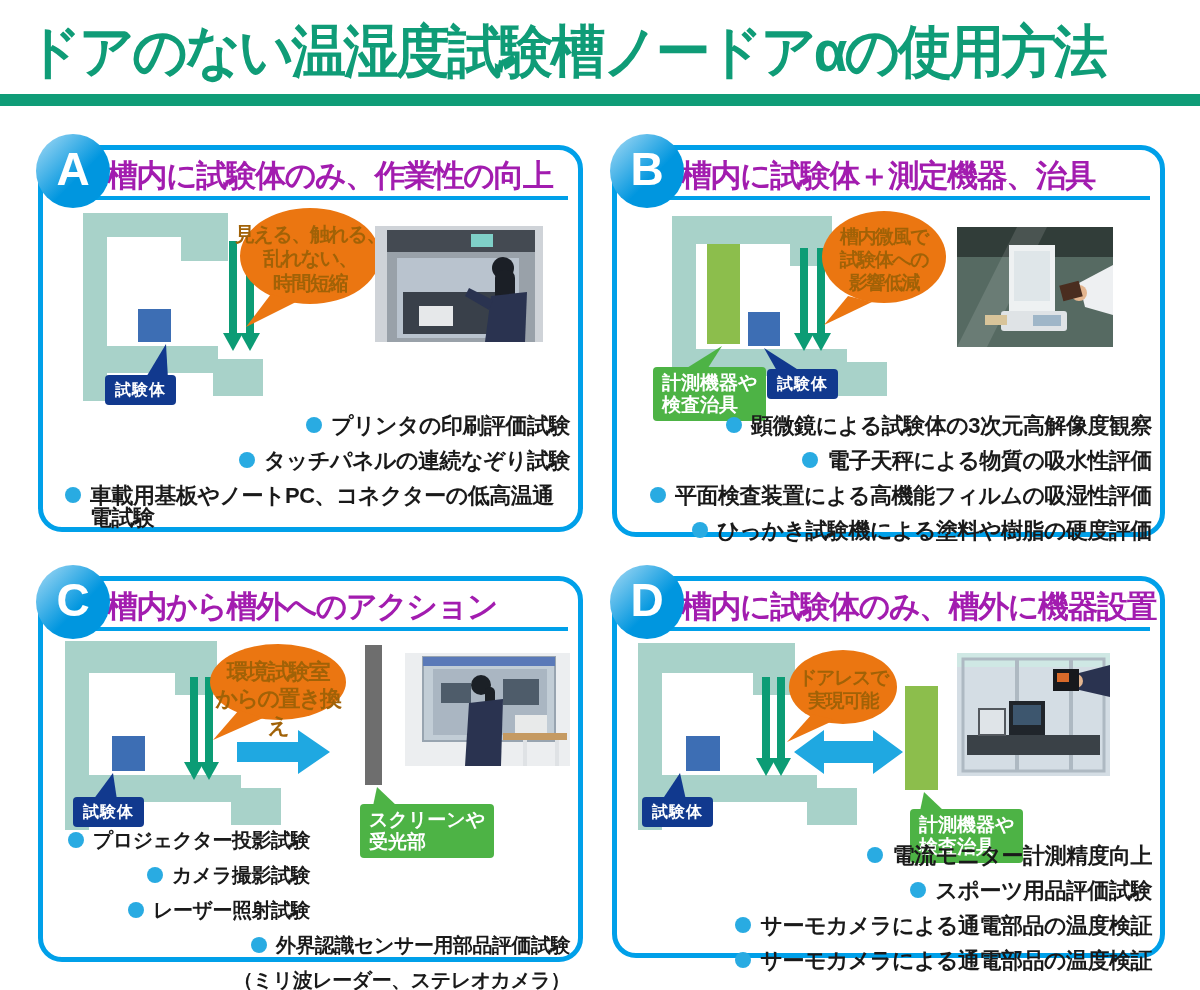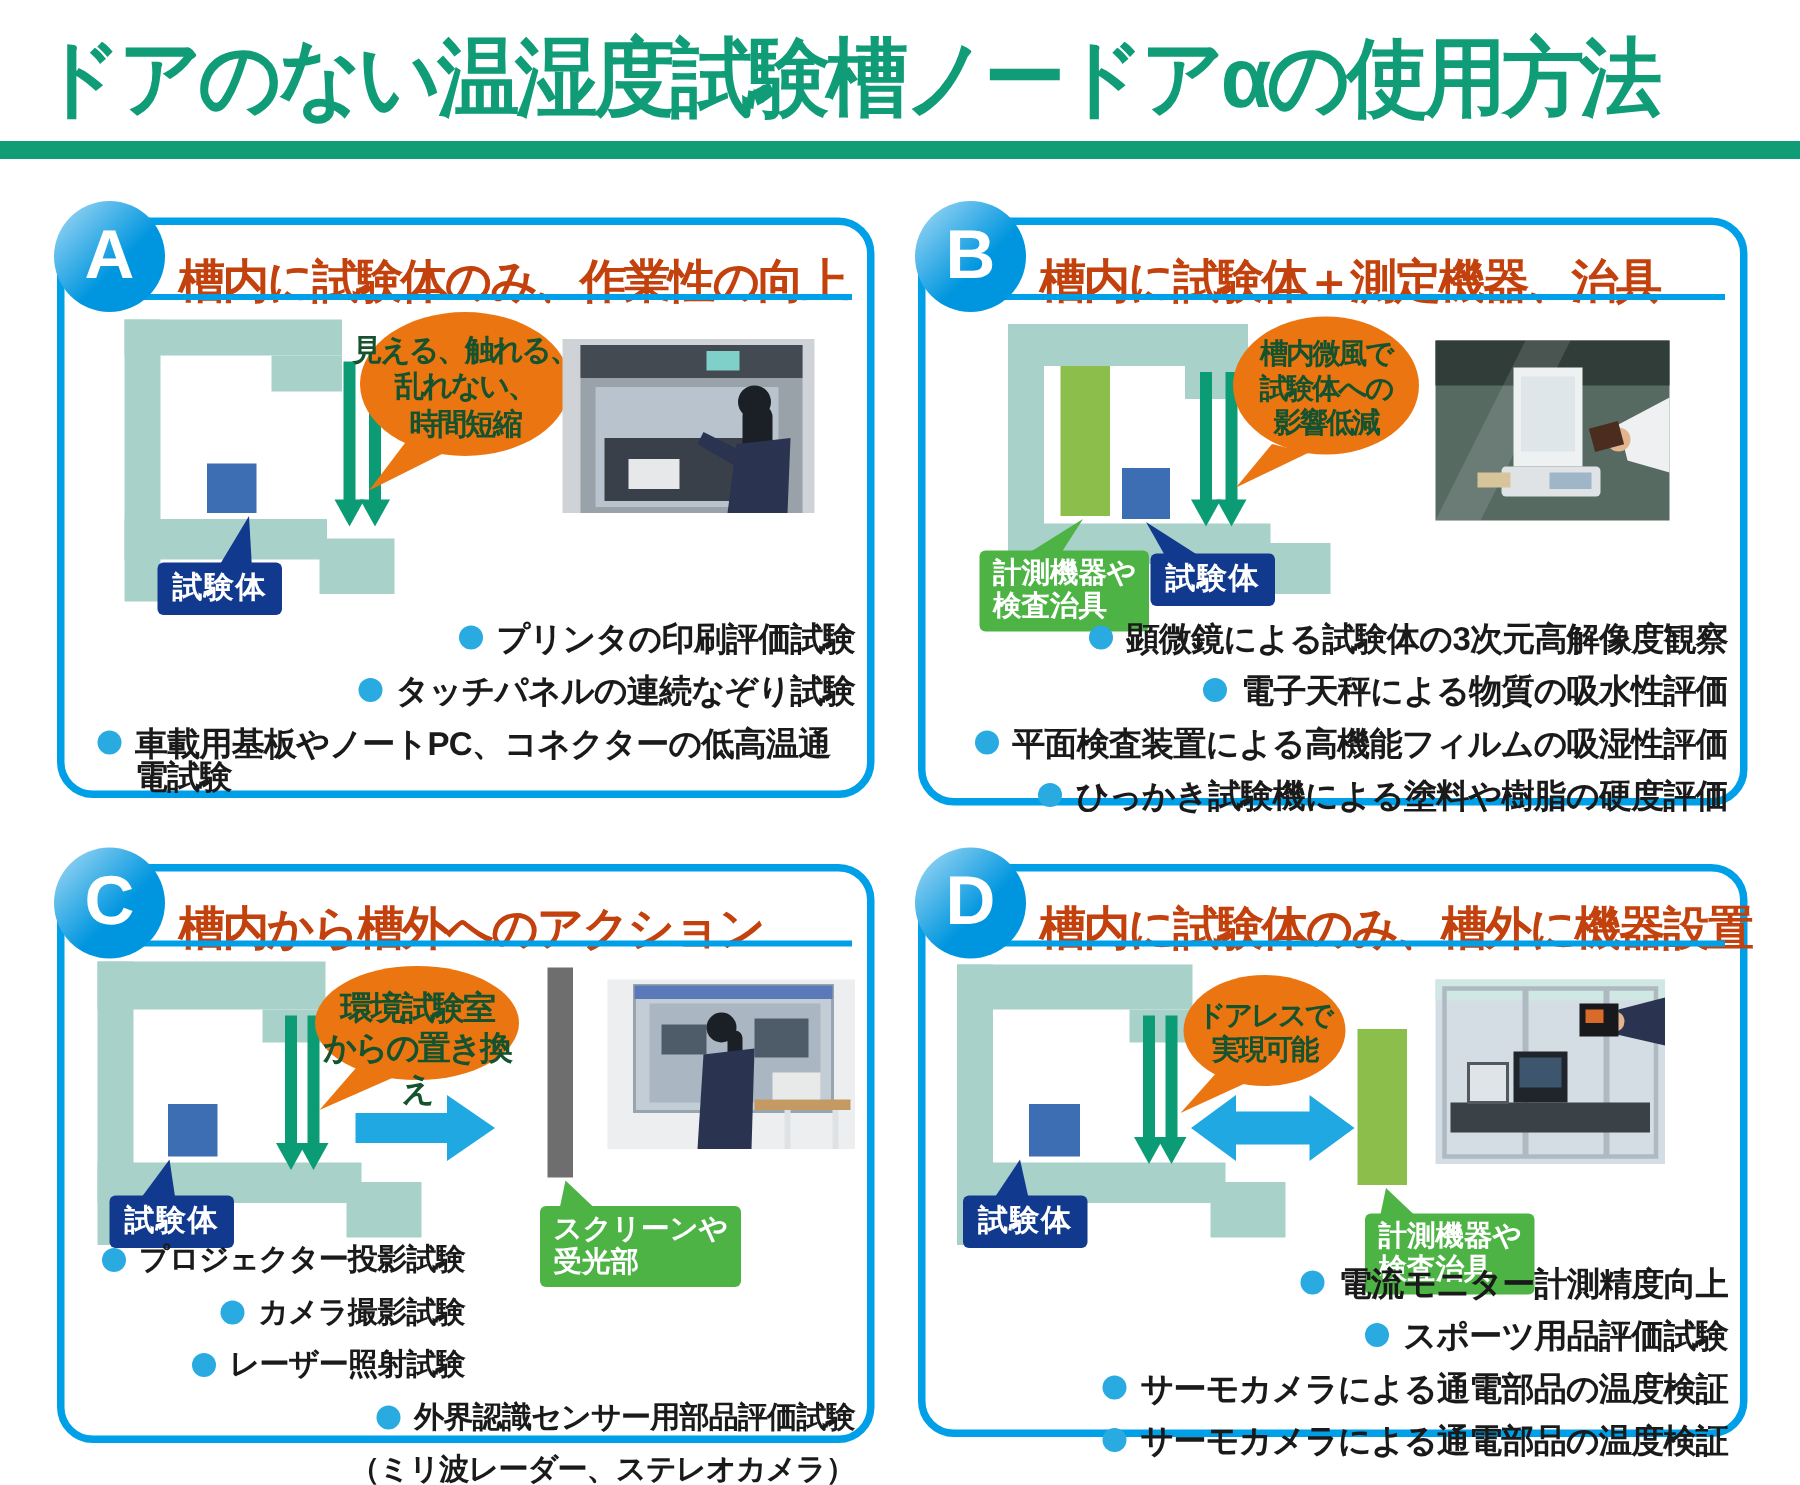--- a/index.html
+++ b/index.html
@@ -19,37 +19,37 @@
   #panel-b{left:612px;top:145px;width:553px;height:392px;}
   #panel-c{left:38px;top:576px;width:545px;height:386px;}
   #panel-d{left:612px;top:576px;width:553px;height:382px;}
 
   .badge{position:absolute;left:-3px;top:-12px;width:66px;height:66px;border-radius:50%;
          background:#0096DF;display:flex;align-items:center;justify-content:center;z-index:5;}
   .badge::before{content:"";position:absolute;inset:-4px;border-radius:50%;z-index:-1;
          background:linear-gradient(135deg,#aadcf5 0%,#0096DF 58%);}
   .badge span{color:#fff;font-size:46px;font-weight:900;line-height:1;transform:translateY(-2px);}
 
-  .ptitle{position:absolute;left:64px;top:5px;margin:12px;font-size:31px;font-weight:900;
-          letter-spacing:-1.5px;white-space:nowrap;color:#c2410c;}
+  .ptitle{position:absolute;left:64px;top:5px;margin:0;font-size:31px;font-weight:900;
+          letter-spacing:-1.5px;white-space:nowrap;color:#a21caf;}
   .rule{position:absolute;left:10px;right:10px;top:46px;height:4px;background:#00A0E9;}
 
   .diagram{position:absolute;}
   .diagram svg{position:absolute;left:0;top:0;}
 
   
-  .bubble-text{position:absolute;color:#14532d;font-weight:900;text-align:center;
+  .bubble-text{position:absolute;color:#a16207;font-weight:900;text-align:center;
                line-height:1.22;letter-spacing:-1.5px;}
   .bubble-text span{display:block;}
 
   
   .lbl{position:absolute;color:#fff;font-weight:bold;border-radius:4px;line-height:1.15;
        white-space:nowrap;}
   .lbl span{display:block;}
-  .lbl.navy{background:#11398E;font-size:20px;padding:6px 10px;letter-spacing:1px;}
+  .lbl.navy{background:#11398E;font-size:16px;padding:6px 10px;letter-spacing:1px;}
   .lbl.green{background:#4DB345;font-size:19px;padding:5px 9px;letter-spacing:0;}
 
   
   .bullets{position:absolute;left:22px;right:8px;margin:0;padding:0;list-style:none;}
   .bullets li{display:flex;align-items:flex-start;margin:0 0 13px 0;
               font-size:22px;font-weight:bold;line-height:22px;letter-spacing:-0.5px;justify-content:flex-end;}
   .bullets .dot{flex:none;width:16px;height:16px;border-radius:50%;background:#29ABE2;
                 margin:2px 9px 0 0;}
   .bullets.small li{font-size:20px;line-height:21px;margin-bottom:14px;}
   .cols{position:absolute;left:22px;right:8px;display:flex;}

